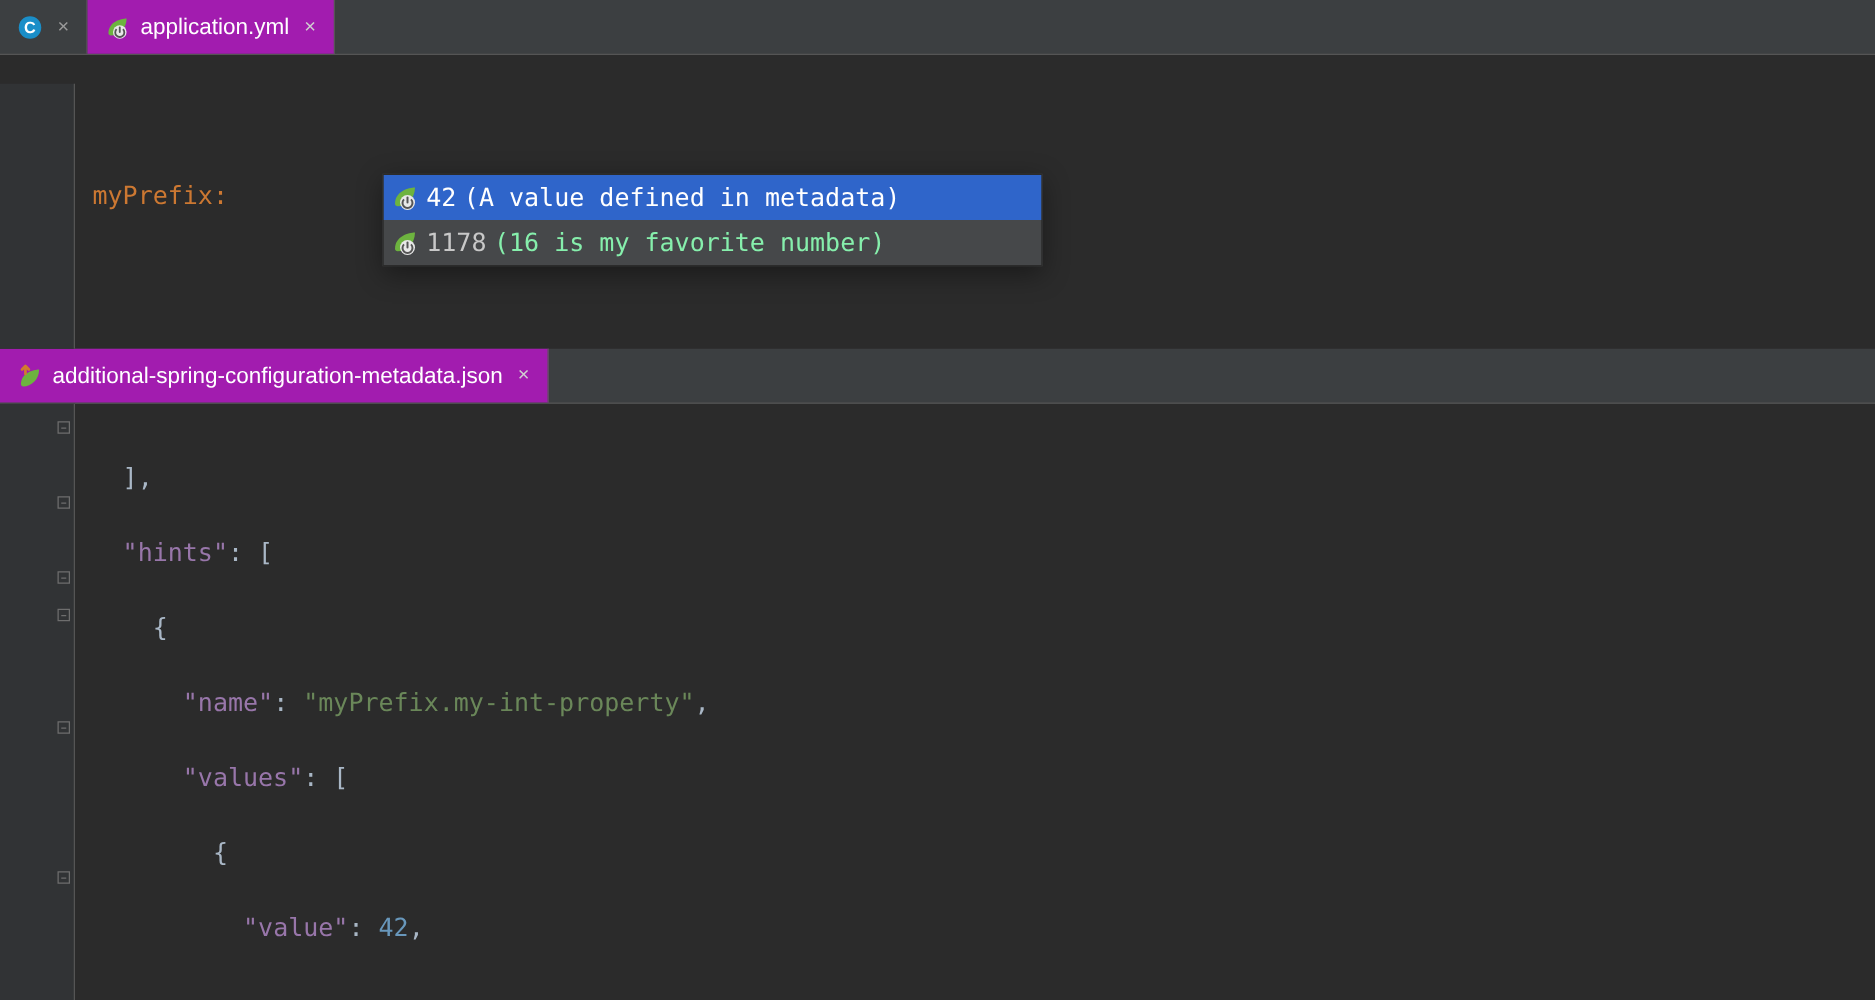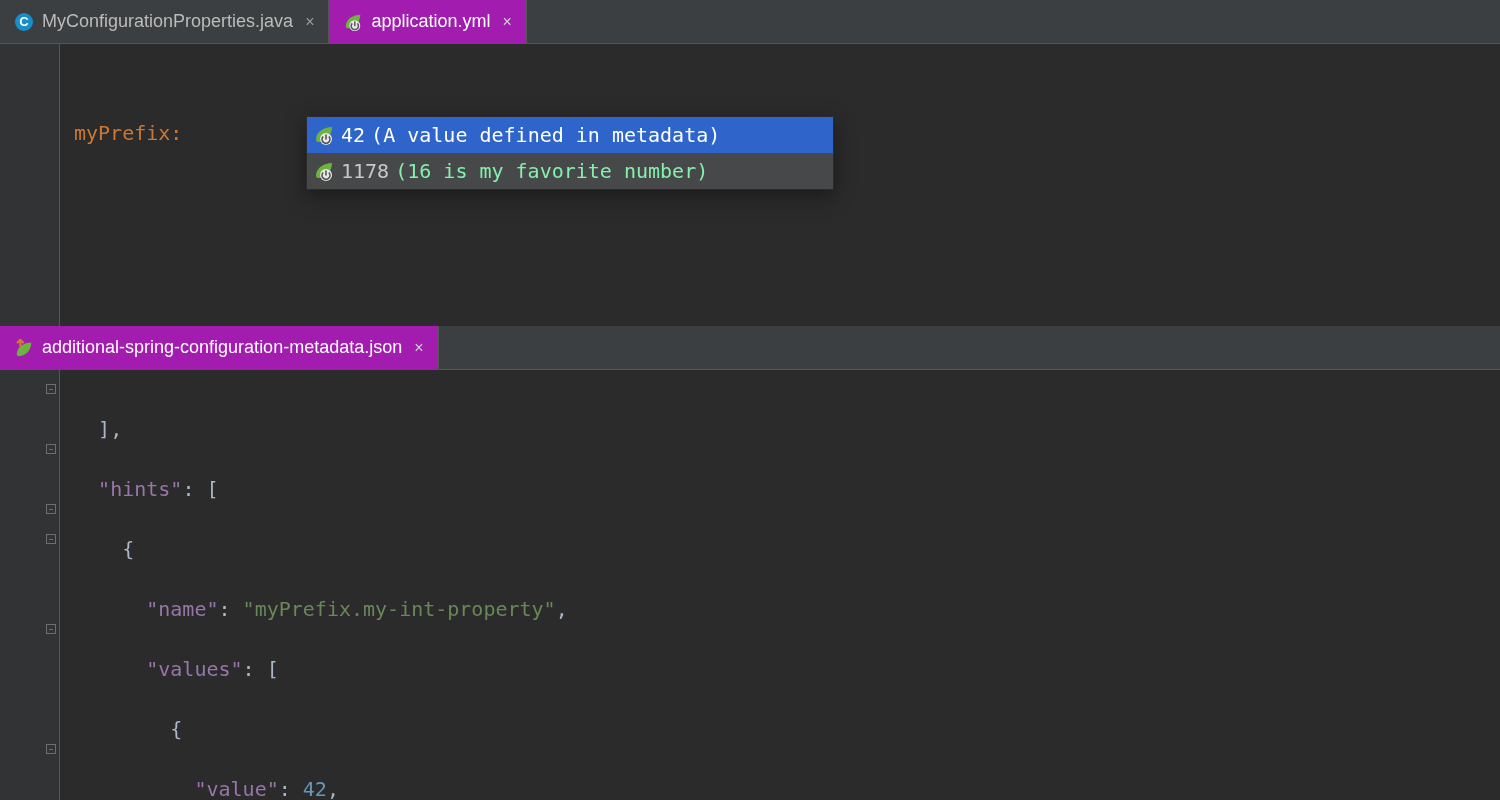--- a/index.html
+++ b/index.html
@@ -51,21 +51,21 @@
     width:18px;height:18px;border-radius:50%;
     background:#1a8ec8;color:#fff;font-weight:bold;font-size:13px;
     display:flex;align-items:center;justify-content:center;
     font-family: sans-serif;
   }
   .icon-class-c::after { content:"C"; }
   .icon-spring svg, .icon-json svg { display:block; }
 
   
   .pane { position: relative; }
-  .pane.top { height: 282px; }
+  .pane.top { height: 212px; margin-top: 23px; }
   .pane.bottom { flex: 1; }
 
   .gutter {
     position:absolute; left:0; top:0; bottom:0; width:60px;
     background:#313335; border-right:1px solid #555;
   }
   .editor {
     position:absolute; left:60px; right:0; top:0; bottom:0;
     padding: 14px 0 0 14px;
     line-height: 30px;
@@ -143,21 +143,20 @@
       <path d="M7 9 L7 2 M4 5 L7 2 L10 5" stroke="#d17b2e" stroke-width="2.4" fill="none" stroke-linecap="round" stroke-linejoin="round"></path>
     </g>
   </defs>
 </svg>
 
 <div class="tabbar">
   <div class="tab">
     <span class="icon">
         <span class="icon-class-c"></span>
       </span>
-    <span class="label">MyConfigurationProperties.java</span>
     <span class="close">×</span>
   </div>
   <div class="tab active">
     <span class="icon icon-spring">
       <svg width="20" height="20" viewBox="0 0 22 22">
           <use href="#leaf-power"></use>
         </svg>
     </span>
     <span class="label">application.yml</span>
     <span class="close">×</span>

